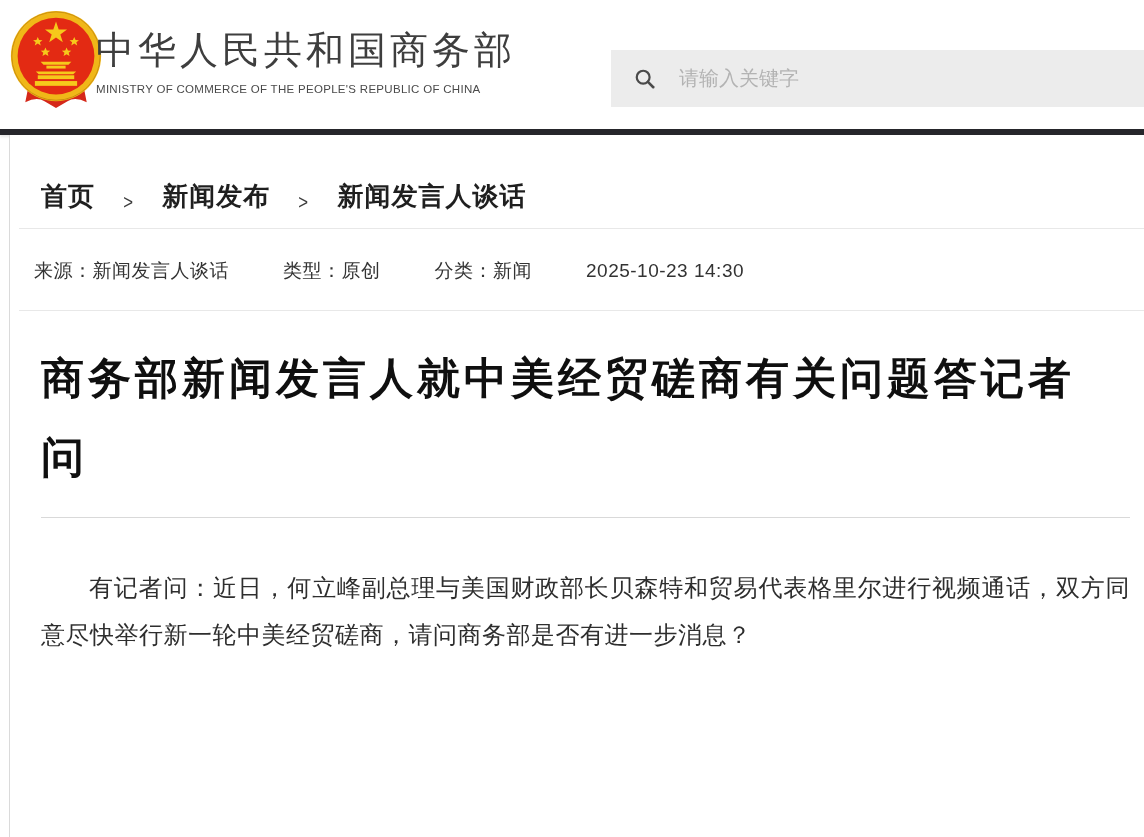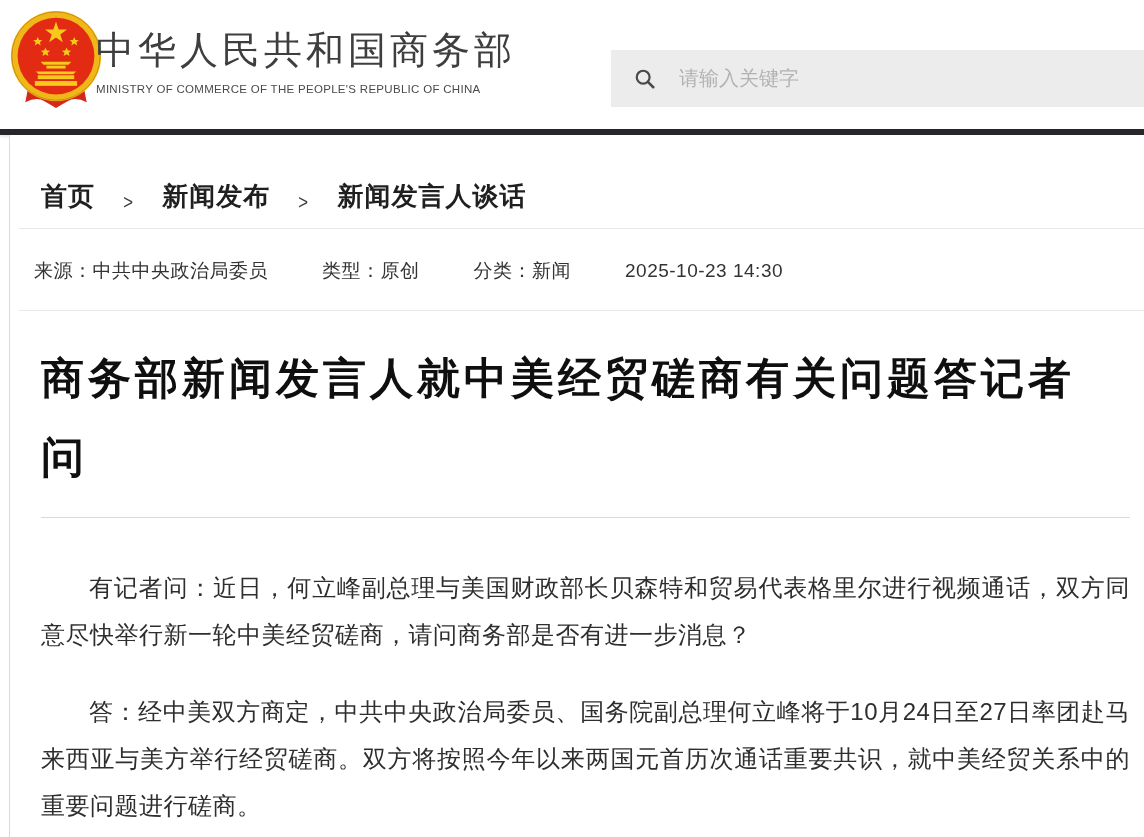--- a/index.html
+++ b/index.html
@@ -139,28 +139,27 @@
   <div class="breadcrumb">
     <span class="crumb">首页</span>
     <span class="sep">&gt;</span>
     <span class="crumb">新闻发布</span>
     <span class="sep">&gt;</span>
     <span class="crumb">新闻发言人谈话</span>
   </div>
   <div class="divider breadcrumb-divider"></div>
 
   <div class="meta-row">
-    <span class="meta-item">来源：中共中央政治局委员</span>
+    <span class="meta-item">来源：新闻发言人谈话</span>
     <span class="meta-item">类型：原创</span>
     <span class="meta-item">分类：新闻</span>
     <span class="meta-item">2025-10-23 14:30</span>
   </div>
   <div class="divider meta-divider"></div>
 
   <h1 class="article-title">商务部新闻发言人就中美经贸磋商有关问题答记者问</h1>
   <div class="title-divider"></div>
 
   <div class="article-body">
     <p>有记者问：近日，何立峰副总理与美国财政部长贝森特和贸易代表格里尔进行视频通话，双方同意尽快举行新一轮中美经贸磋商，请问商务部是否有进一步消息？</p>
-    <p>答：经中美双方商定，中共中央政治局委员、国务院副总理何立峰将于10月24日至27日率团赴马来西亚与美方举行经贸磋商。双方将按照今年以来两国元首历次通话重要共识，就中美经贸关系中的重要问题进行磋商。</p>
   </div>
 
 </div>
 
 </body></html>

